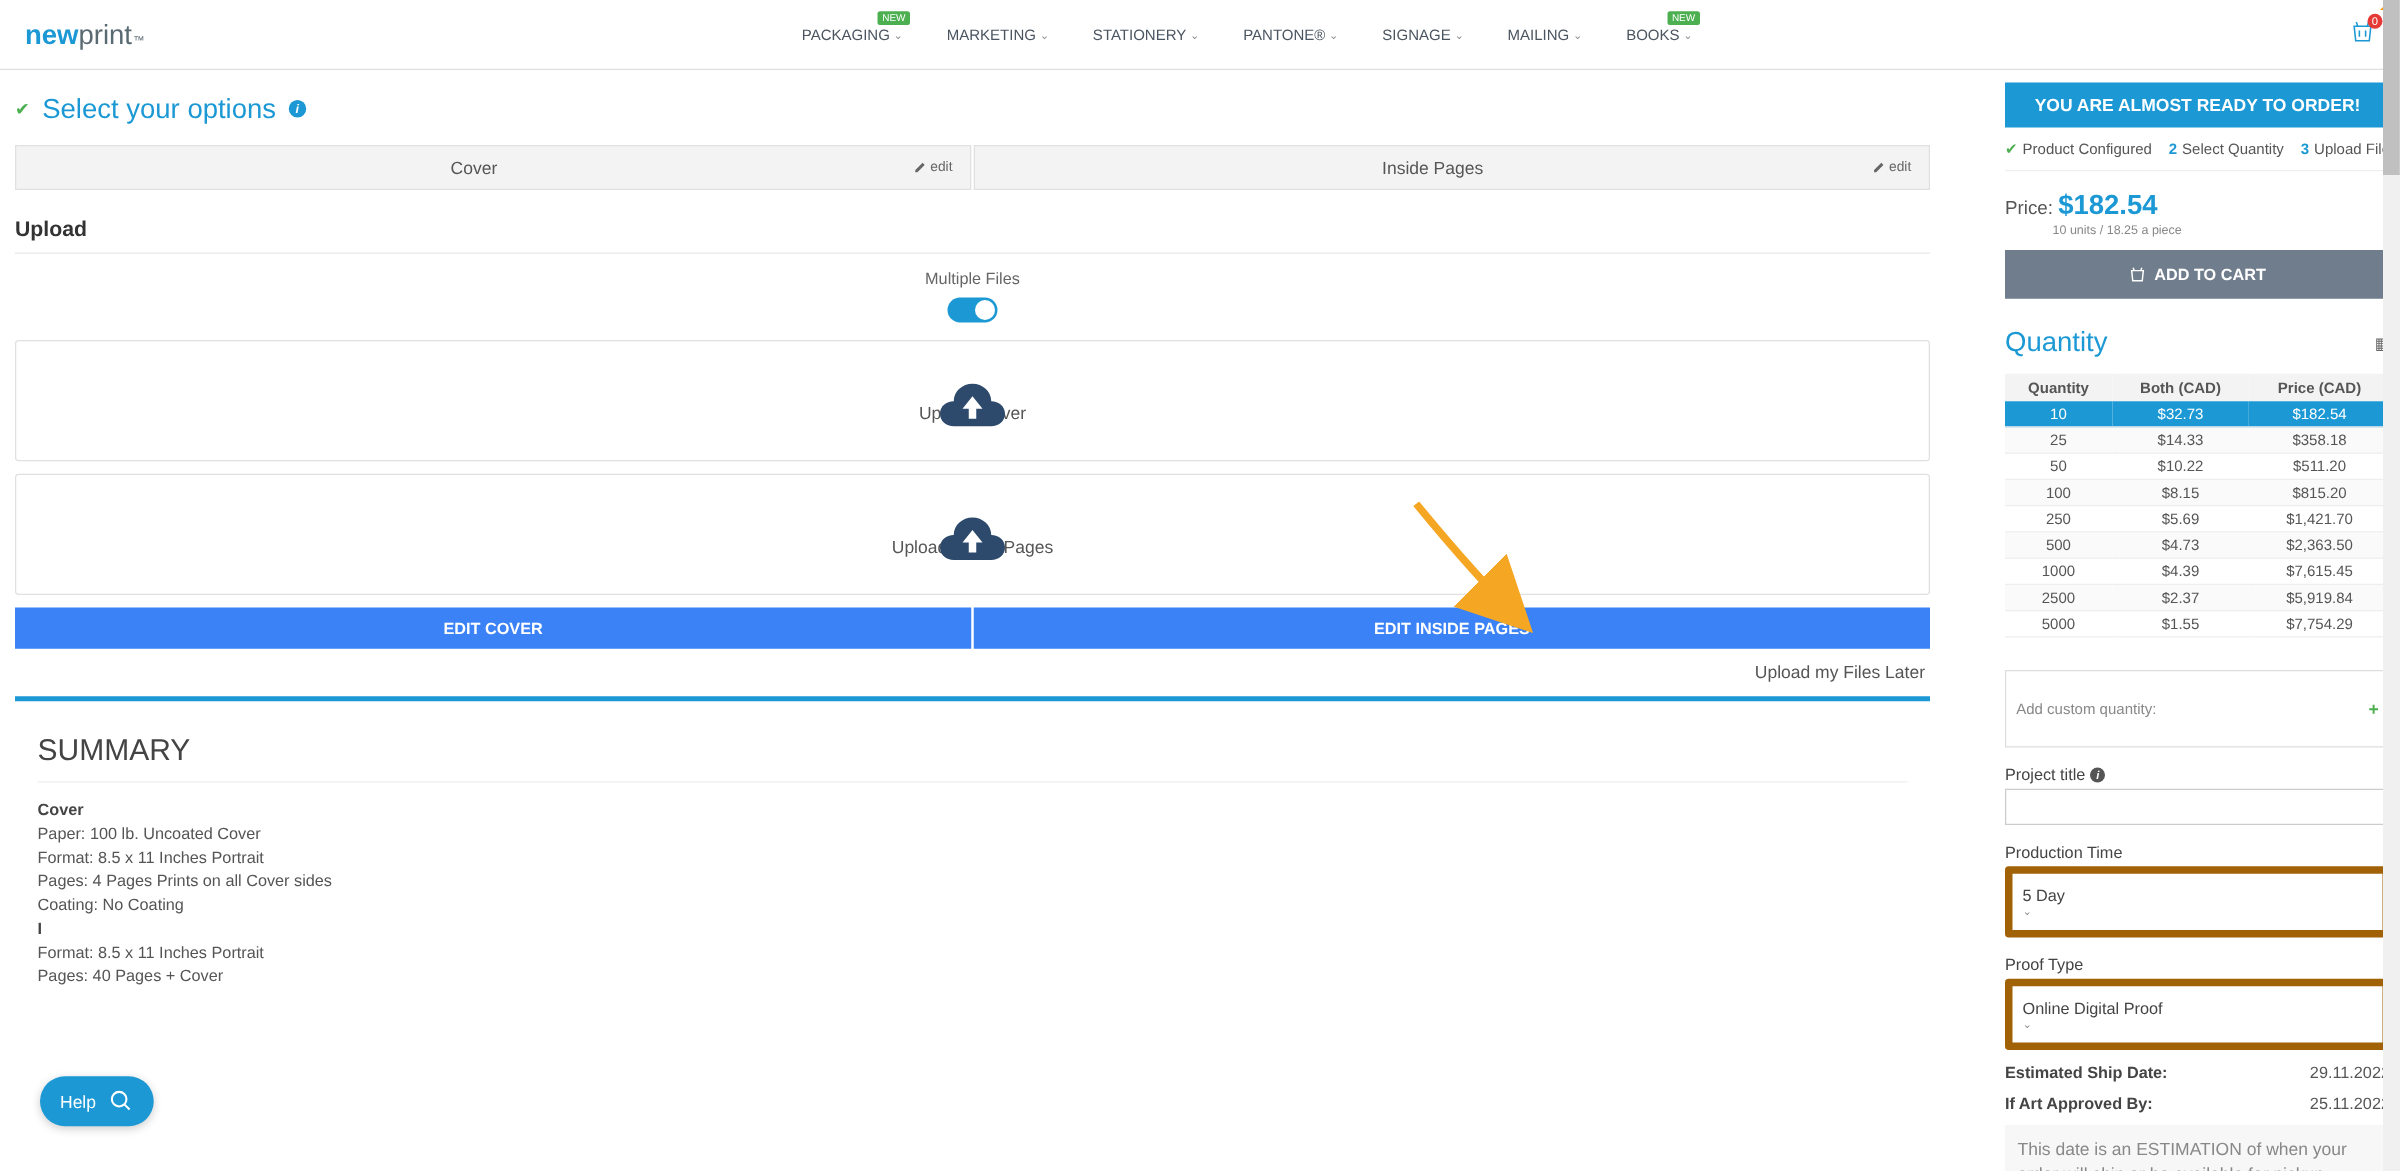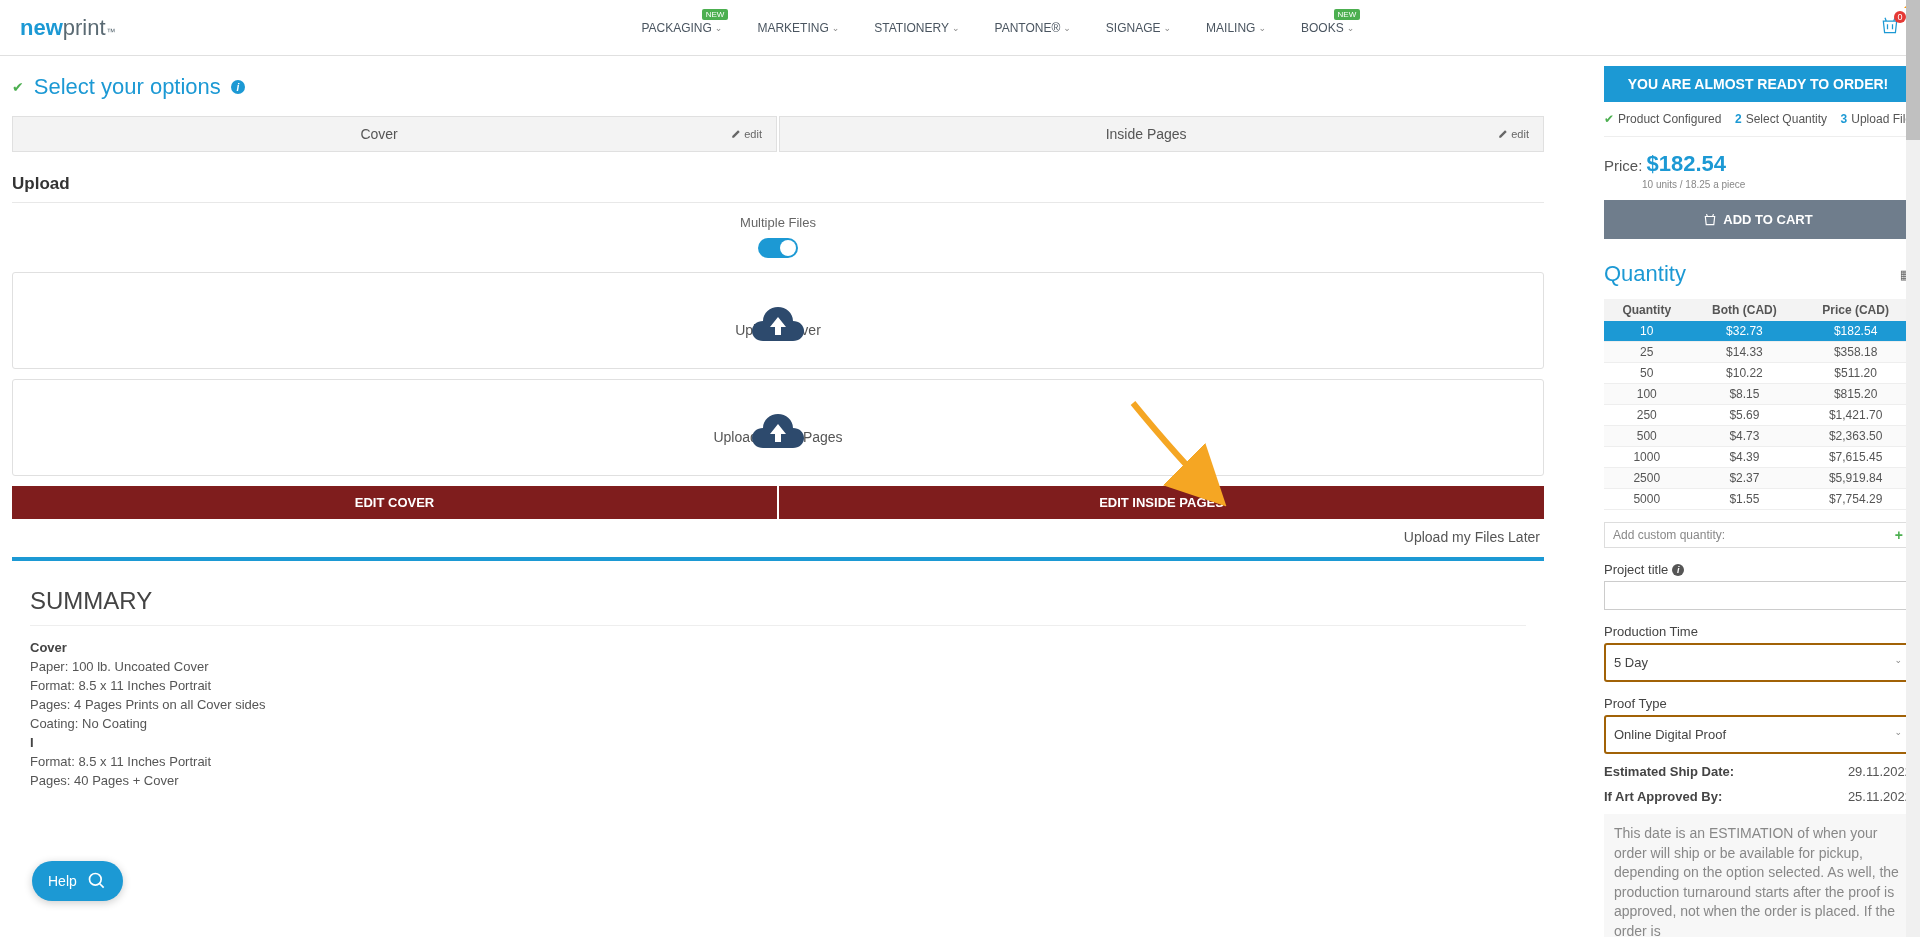--- a/index.html
+++ b/index.html
@@ -27,21 +27,21 @@
 .tab-label { flex: 1; text-align: center; color: #555; font-size: 14px; }
 .edit-link { color: #666; font-size: 11px; cursor: pointer; display: flex; align-items: center; gap: 3px; }
 .upload-h { font-size: 17px; font-weight: 600; color: #333; margin: 22px 0 6px 0; border-bottom: 1px solid #e8e8e8; padding-bottom: 8px; }
 .multi-files { text-align: center; color: #666; font-size: 13px; margin: 12px 0 8px 0; }
 .toggle { width: 40px; height: 20px; background: #1c99d4; border-radius: 10px; margin: 6px auto 14px; position: relative; cursor: pointer; }
 .toggle .knob { position: absolute; right: 2px; top: 2px; width: 16px; height: 16px; background: #fff; border-radius: 50%; }
 .upload-box { border: 1px solid #e0e0e0; border-radius: 3px; padding: 30px 0; text-align: center; margin-bottom: 10px; color: #555; font-size: 14px; cursor: pointer; }
 .cloud { display: inline-block; position: relative; margin-bottom: 4px; }
 .cloud svg { display: block; }
 .btn-row { display: flex; gap: 2px; margin-top: 6px; }
-.btn-gray { flex: 1; background: #7f1d1d; color: #fff; text-align: center; padding: 9px 0; font-size: 13px; font-weight: 600; cursor: pointer; }
+.btn-gray { flex: 1; background: #3b82f6; color: #fff; text-align: center; padding: 9px 0; font-size: 13px; font-weight: 600; cursor: pointer; }
 .upload-later { text-align: right; color: #555; font-size: 14px; margin: 10px 4px 12px 0; cursor: pointer; }
 .blue-bar { height: 4px; background: #1c99d4; margin-bottom: 16px; }
 .summary-box { padding: 10px 18px; }
 .summary-h { font-size: 24px; font-weight: 400; color: #444; margin-bottom: 14px; border-bottom: 1px solid #eee; padding-bottom: 10px; }
 .summary-sub { font-weight: 600; margin-bottom: 4px; color: #444; font-size: 13px; }
 .summary-line { color: #555; font-size: 13px; margin-bottom: 4px; }
 .ready-banner { background: #1c99d4; color: #fff; text-align: center; padding: 10px; font-size: 14px; font-weight: 700; }
 .steps { display: flex; justify-content: space-between; padding: 10px 0; border-bottom: 1px solid #eee; font-size: 12px; }
 .step { color: #555; display: flex; align-items: center; gap: 4px; }
 .step .num { color: #1c99d4; font-weight: 600; }
@@ -50,26 +50,26 @@
 .price-row .amt { color: #1c99d4; font-size: 22px; font-weight: 600; }
 .price-sub { font-size: 10px; color: #888; margin-left: 38px; margin-bottom: 10px; }
 .add-cart { background: #6f7d8c; color: #ffffff; text-align: center; padding: 12px; font-size: 13px; font-weight: 600; cursor: pointer; display: flex; align-items: center; justify-content: center; gap: 6px; }
 .qty-h { color: #1c99d4; font-size: 22px; font-weight: 300; margin: 22px 0 12px 0; display: flex; justify-content: space-between; align-items: center; }
 .grid-icon { color: #666; font-size: 13px; cursor: pointer; }
 .price-table { width: 100%; border-collapse: collapse; font-size: 12px; }
 .price-table th { background: #f3f3f3; padding: 4px; font-weight: 600; color: #555; }
 .price-table td { text-align: center; padding: 3px; border-bottom: 1px solid #eee; color: #555; }
 .price-table tr.sel td { background: #1c99d4; color: #fff; }
 .price-table tr:not(.sel):nth-child(even) td { background: #fafafa; }
-.custom-qty { display: flex; align-items: center; border: 1px solid #ddd; padding: 4px 8px; margin-top: 12px; font-size: 12px; color: #888; cursor: pointer; }
+.custom-qty { display: flex; align-items: center; border: 1px solid #ddd; padding: 22px 8px; margin-top: 26px; font-size: 12px; color: #888; cursor: pointer; }
 .custom-qty .plus { margin-left: auto; color: #4caf50; font-weight: bold; font-size: 14px; }
 .field-group { margin-top: 14px; }
 .field-label { font-size: 13px; color: #444; margin-bottom: 4px; display: flex; align-items: center; gap: 4px; }
 .field-input { width: 100%; border: 1px solid #ccc; padding: 6px; font-size: 13px; }
-.field-select { width: 100%; border: 2px solid #a16207; padding: 10px 8px; font-size: 13px; color: #444; background: #fff; display: flex; justify-content: space-between; cursor: pointer; border-radius: 3px; }
+.field-select { width: 100%; border: 6px solid #a16207; padding: 10px 8px; font-size: 13px; color: #444; background: #fff; display: flex; justify-content: space-between; cursor: pointer; border-radius: 3px; flex-direction: column; }
 .info-row { display: flex; justify-content: space-between; font-size: 13px; margin-top: 10px; }
 .info-row .lbl { font-weight: 600; color: #444; }
 .info-row .val { color: #555; }
 .disclaimer { background: #f7f7f7; padding: 10px; font-size: 14px; color: #888; margin-top: 10px; line-height: 1.4; }
 .help-pill { position: fixed; left: 32px; bottom: 36px; background: #1c99d4; color: #fff; padding: 10px 16px; border-radius: 22px; font-size: 14px; display: flex; align-items: center; gap: 10px; cursor: pointer; box-shadow: 0 2px 8px rgba(0,0,0,0.2); }
 .arrow-annot { position: absolute; left: 1128px; top: 398px; pointer-events: none; }
 .arrow-annot svg { width: 100px; height: 110px; }
 .chev { font-size: 9px; color: #888; }
 .scroll-track { position: fixed; right: 0; top: 0; width: 14px; height: 100%; background: #f0f0f0; }
 .scroll-thumb { position: absolute; top: 0; width: 14px; height: 140px; background: #c0c0c0; }

